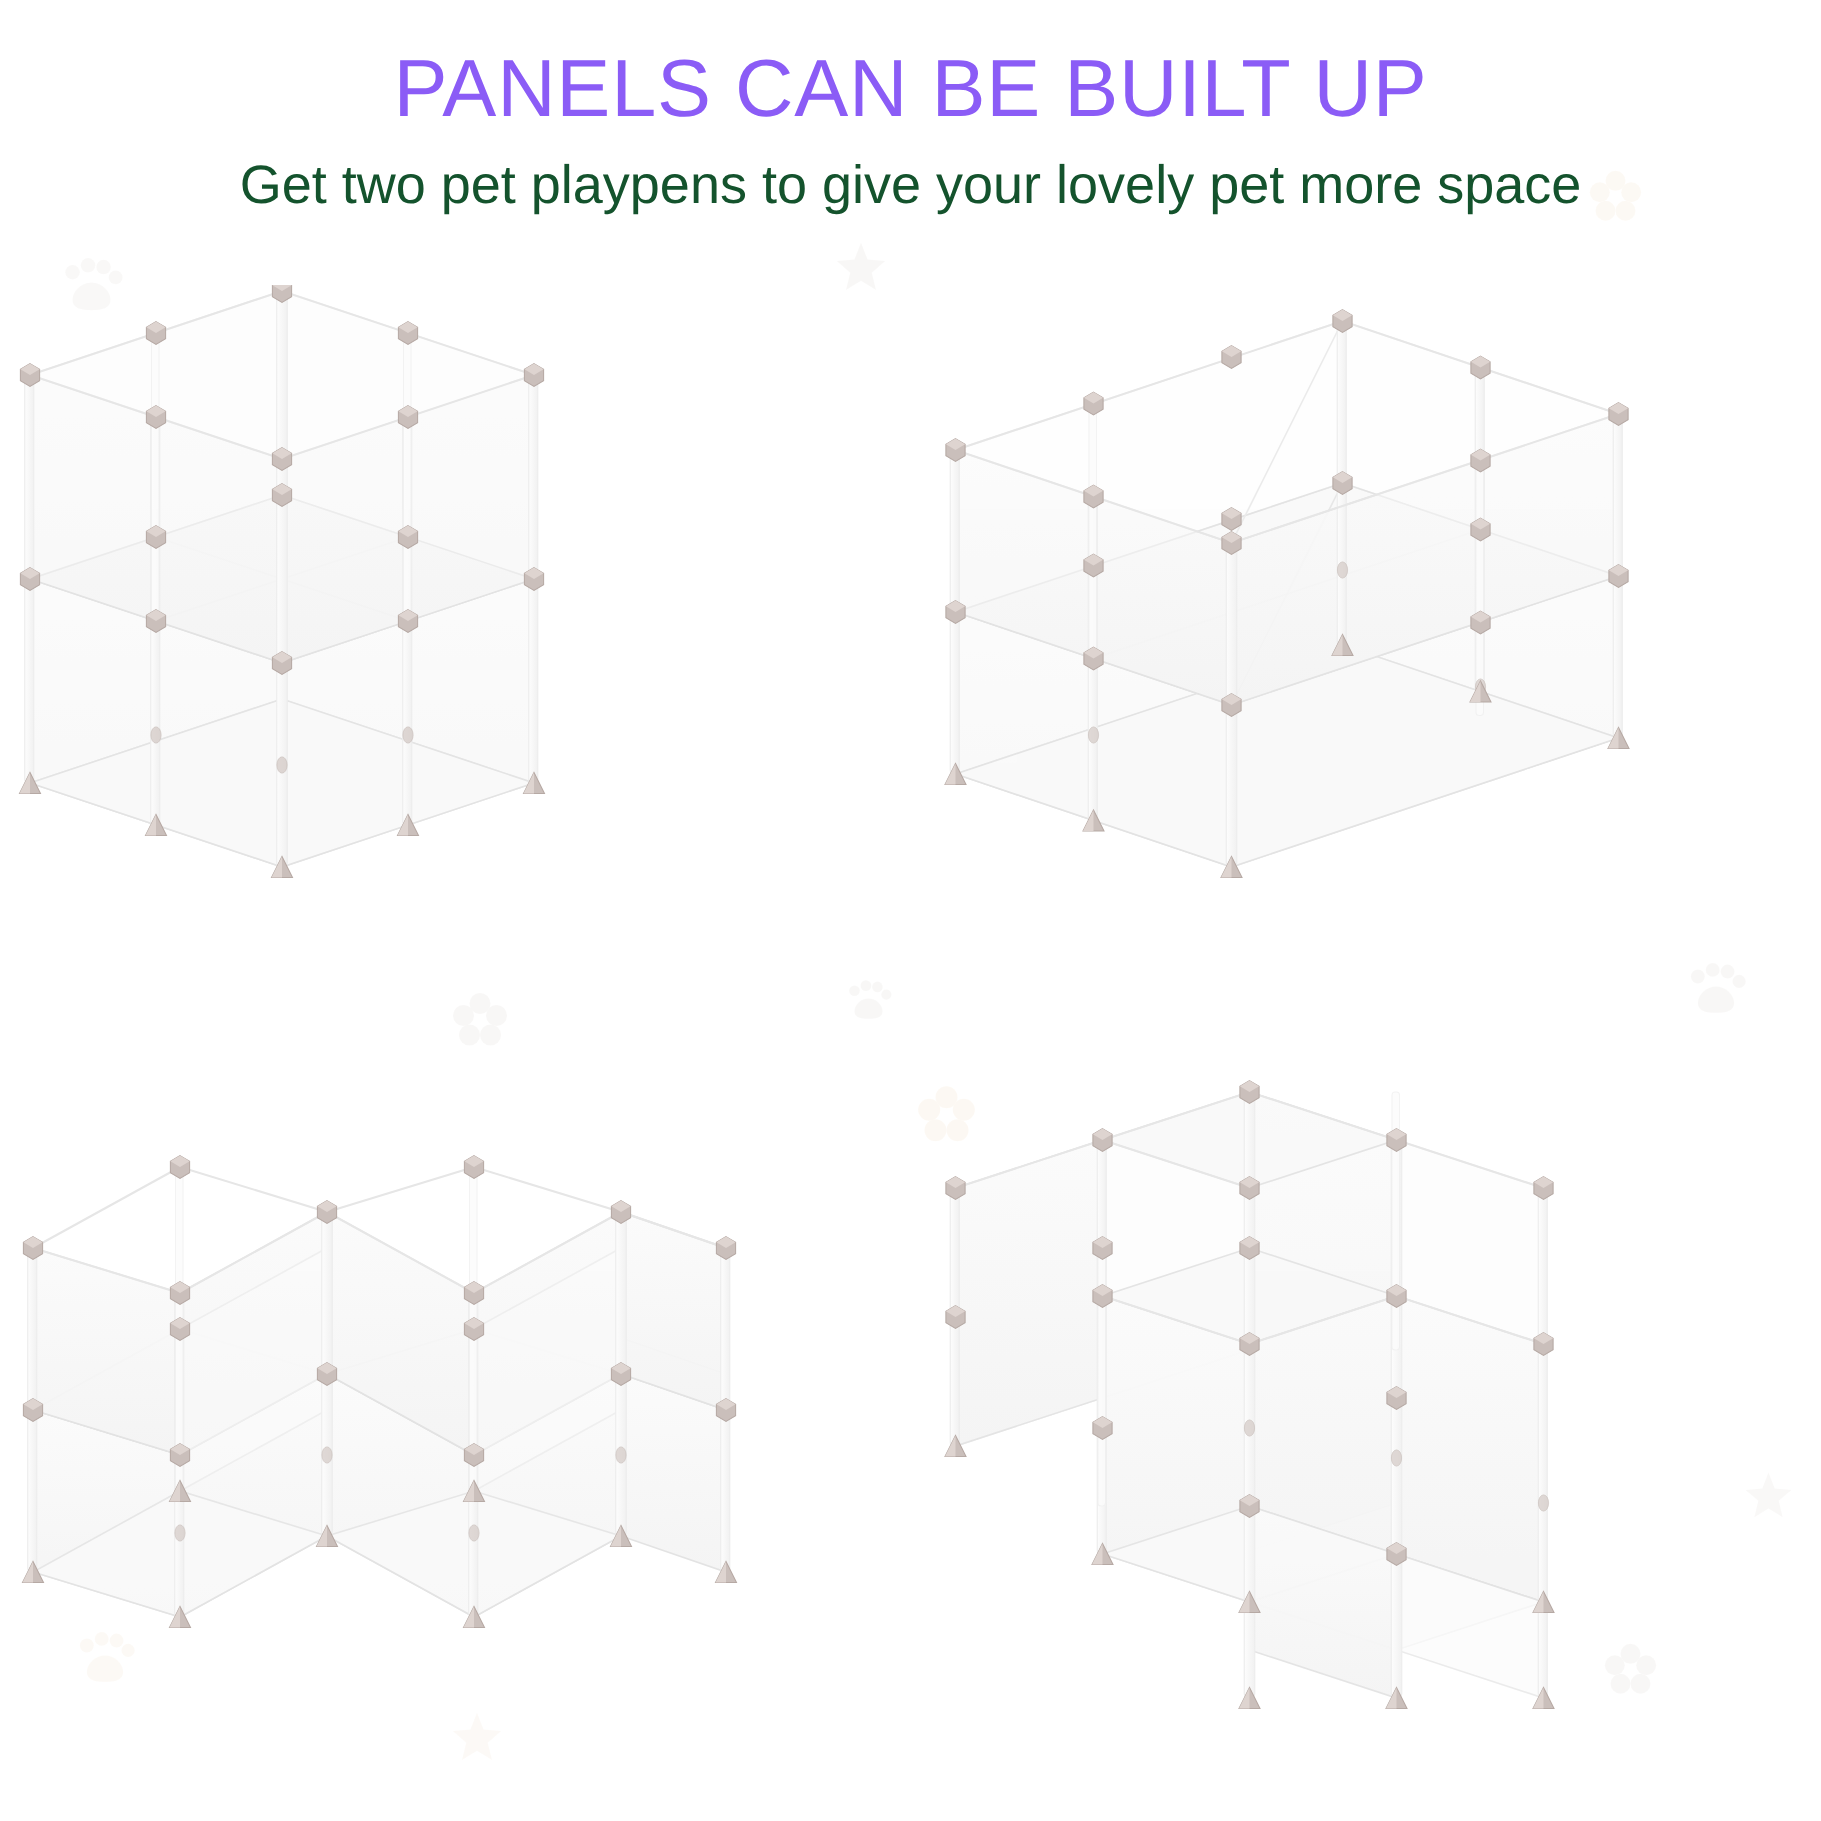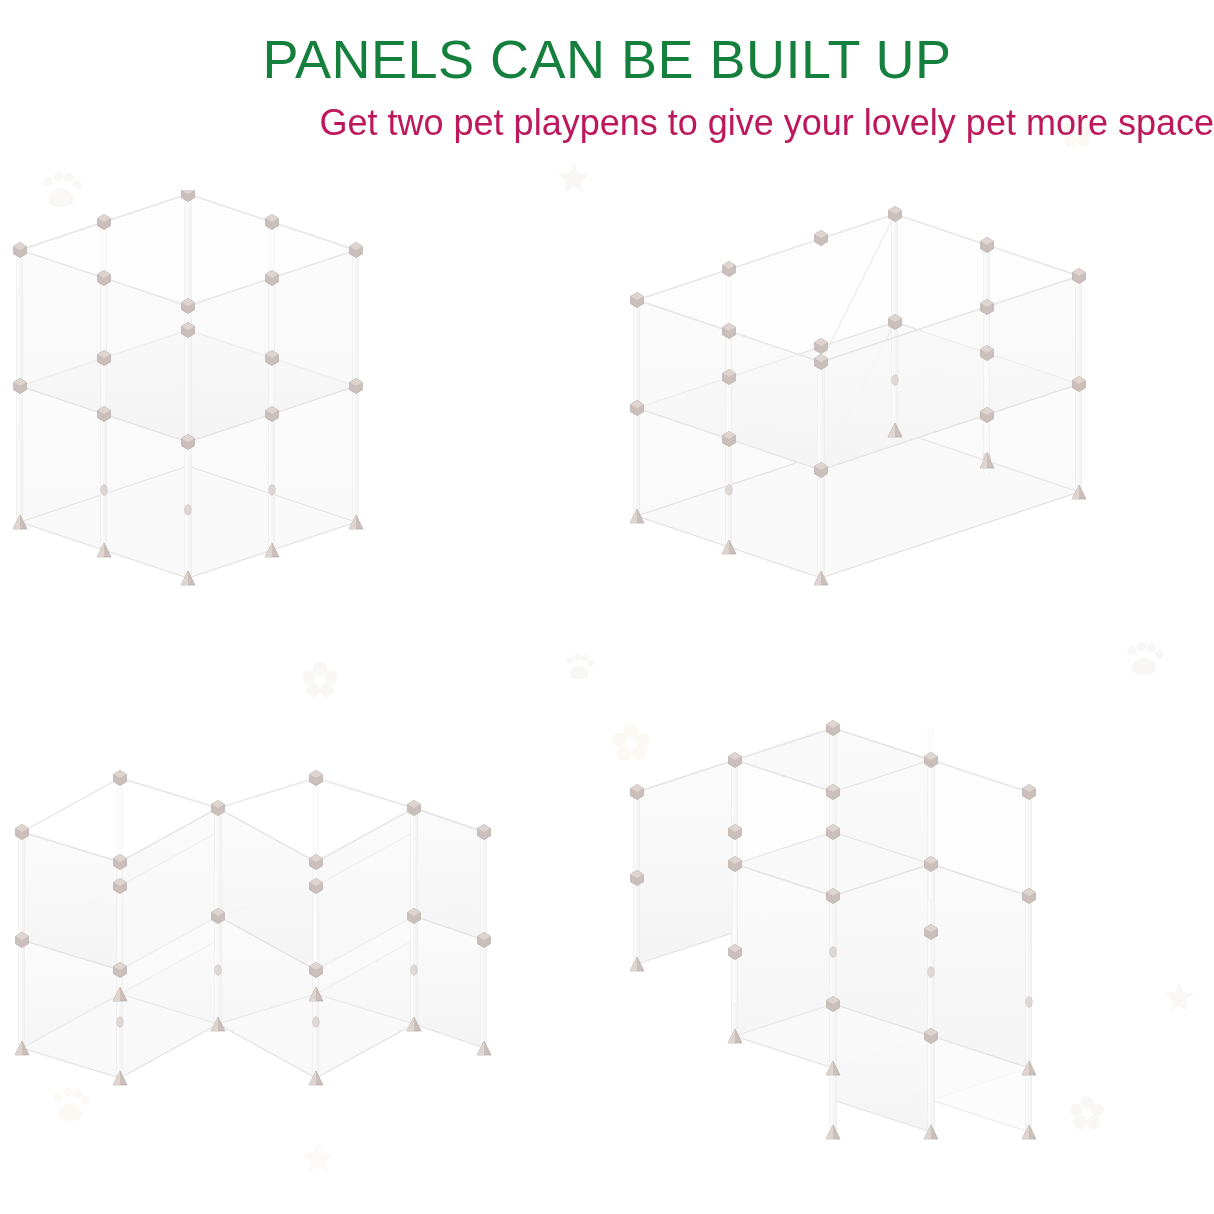--- a/index.html
+++ b/index.html
@@ -36,34 +36,33 @@
     z-index: 3;
     text-align: center;
   }
   #page-title {
     margin: 0;
     padding-top: 30px;
     font-size: 54px;
     line-height: 58px;
     font-weight: 400;
     letter-spacing: 0.5px;
-    color: #15803d;
+    color: #8b5cf6;
     font-family: "Liberation Sans", sans-serif;
     white-space: nowrap;
   }
   #page-subtitle {
     margin: 0;
     padding-top: 14px;
     font-size: 36px;
     line-height: 42px;
     font-weight: 400;
-    color: #be185d;
+    color: #14532d;
     font-family: "Liberation Sans", sans-serif;
     white-space: nowrap;
-    text-align: right;
   }
 
   
   #product-grid {
     position: absolute;
     top: 190px; left: 0;
     width: 1214px;
     height: 1024px;
     z-index: 2;
   }

